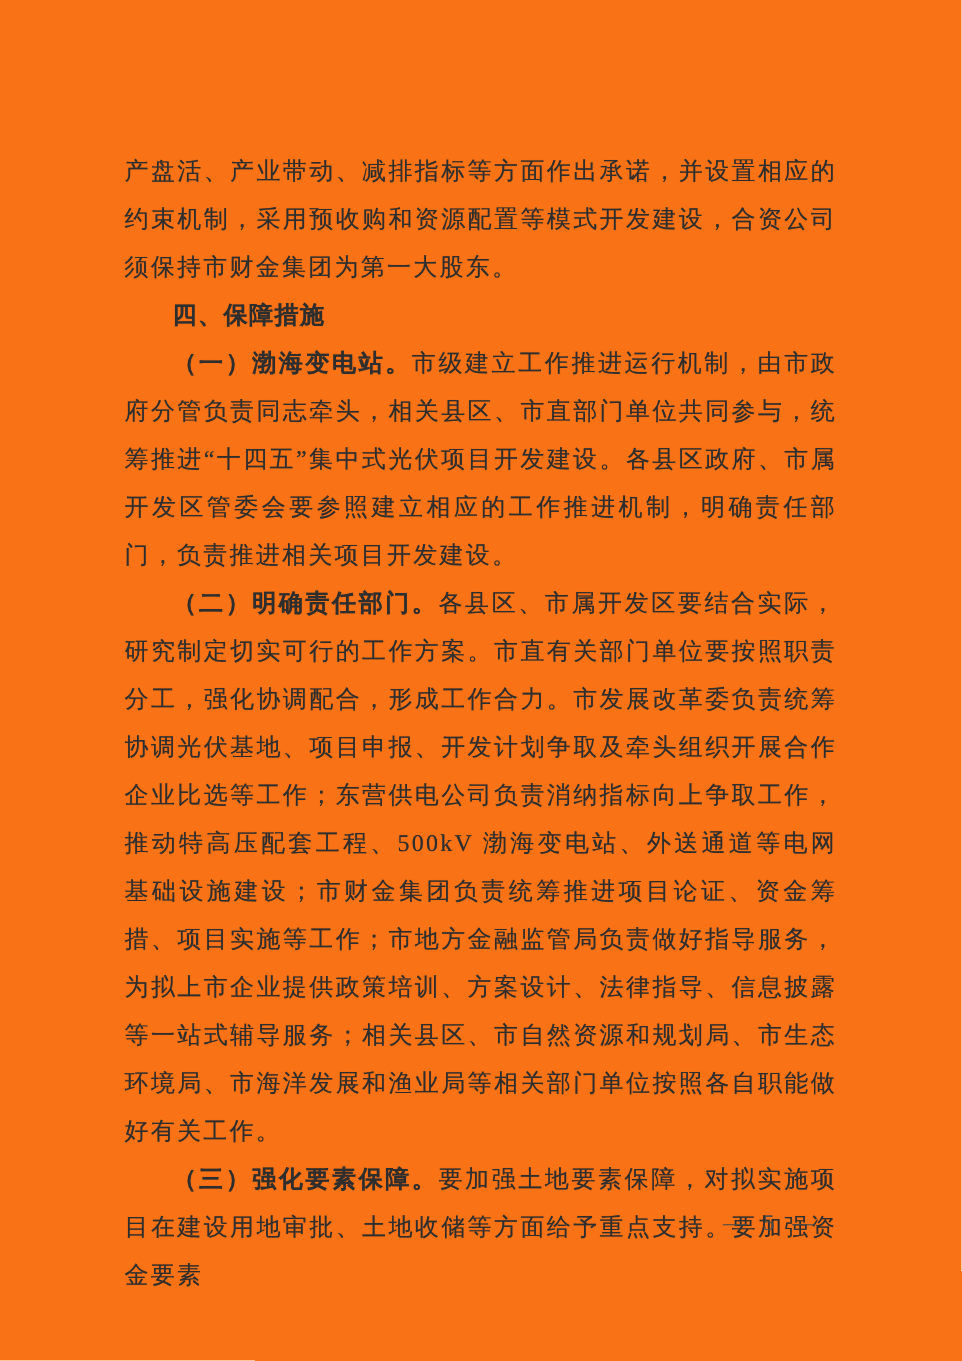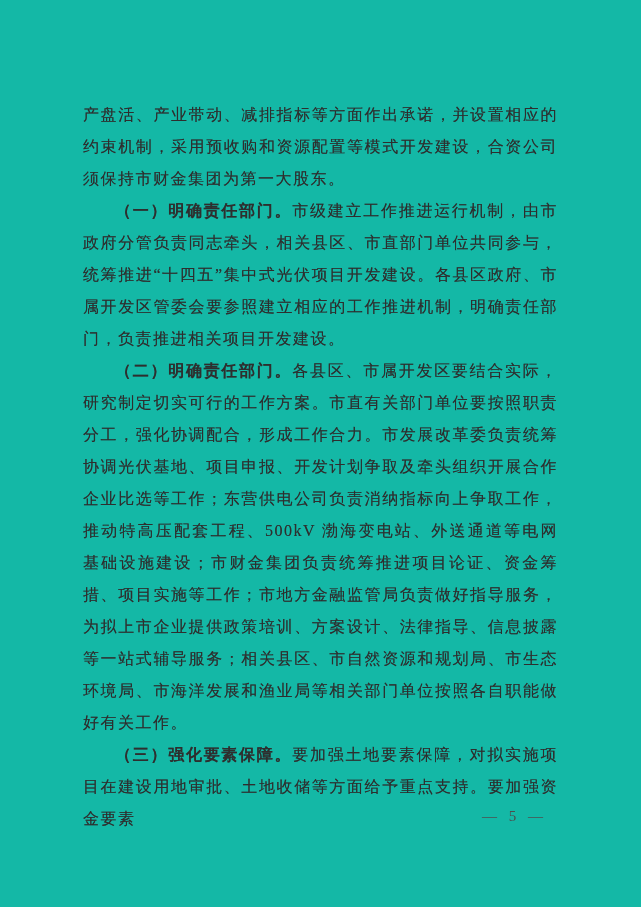--- a/index.html
+++ b/index.html
@@ -6,21 +6,21 @@
   html, body {
     width: 641px;
     height: 907px;
     background: #ffffff;
     font-family: "Liberation Serif", "DejaVu Serif", serif;
   }
   .page {
     position: relative;
     width: 641px;
     height: 907px;
-    background: #14b8a6;
+    background: #f97316;
     overflow: hidden;
   }
   .content {
     position: absolute;
     left: 83px;
     top: 99px;
     width: 475px;
     color: #2e2e2e;
     font-size: 16px;
     line-height: 32px;
@@ -55,22 +55,23 @@
   }
 </style>
 </head>
 <body>
 
 <div class="page">
   <div class="content">
 
     <p class="no-indent">产盘活、产业带动、减排指标等方面作出承诺，并设置相应的约束机制，采用预收购和资源配置等模式开发建设，合资公司须保持市财金集团为第一大股东。</p>
 
+    <p class="heading">四、保障措施</p>
 
-    <p class="para"><span class="lead">（一）明确责任部门。</span><span>市级建立工作推进运行机制，由市政府分管负责同志牵头，相关县区、市直部门单位共同参与，统筹推进“十四五”集中式光伏项目开发建设。各县区政府、市属开发区管委会要参照建立相应的工作推进机制，明确责任部门，负责推进相关项目开发建设。</span></p>
+    <p class="para"><span class="lead">（一）渤海变电站。</span><span>市级建立工作推进运行机制，由市政府分管负责同志牵头，相关县区、市直部门单位共同参与，统筹推进“十四五”集中式光伏项目开发建设。各县区政府、市属开发区管委会要参照建立相应的工作推进机制，明确责任部门，负责推进相关项目开发建设。</span></p>
 
     <p class="para"><span class="lead">（二）明确责任部门。</span><span>各县区、市属开发区要结合实际，研究制定切实可行的工作方案。市直有关部门单位要按照职责分工，强化协调配合，形成工作合力。市发展改革委负责统筹协调光伏基地、项目申报、开发计划争取及牵头组织开展合作企业比选等工作；东营供电公司负责消纳指标向上争取工作，推动特高压配套工程、500kV 渤海变电站、外送通道等电网基础设施建设；市财金集团负责统筹推进项目论证、资金筹措、项目实施等工作；市地方金融监管局负责做好指导服务，为拟上市企业提供政策培训、方案设计、法律指导、信息披露等一站式辅导服务；相关县区、市自然资源和规划局、市生态环境局、市海洋发展和渔业局等相关部门单位按照各自职能做好有关工作。</span></p>
 
     <p class="para"><span class="lead">（三）强化要素保障。</span><span>要加强土地要素保障，对拟实施项目在建设用地审批、土地收储等方面给予重点支持。要加强资金要素</span></p>
 
   </div>
 
   <div class="page-number">— 5 —</div>
 </div>
 

